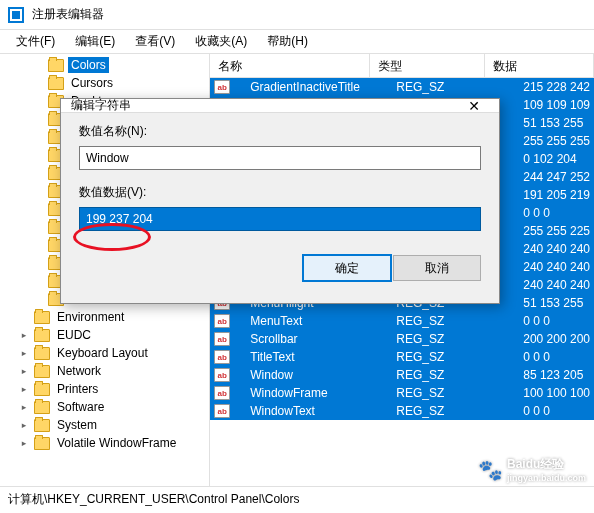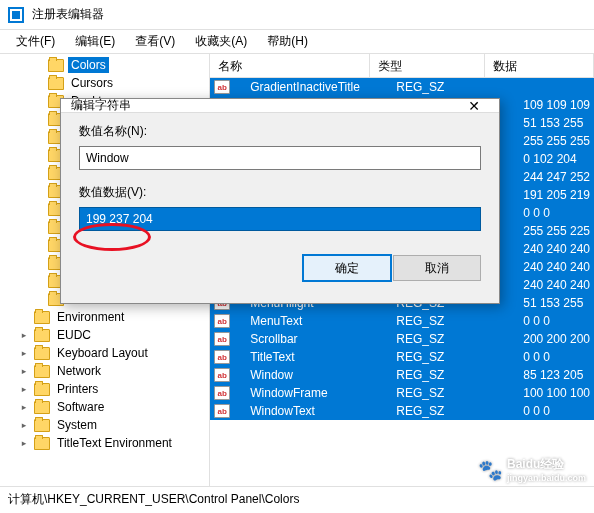--- a/index.html
+++ b/index.html
@@ -168,34 +168,35 @@
         <span class="tree-label">Software</span>
       </div>
       <div class="tree-row indent-1">
         <span class="expander">▸</span>
         <span class="folder"></span>
         <span class="tree-label">System</span>
       </div>
       <div class="tree-row indent-1">
         <span class="expander">▸</span>
         <span class="folder"></span>
-        <span class="tree-label">TitleText Environment</span>
+        <span class="tree-label">Volatile WindowFrame</span>
       </div>
     </div>
   <div class="list">
     <div class="list-header">
       <div class="col col-name">名称</div>
       <div class="col col-type">类型</div>
       <div class="col col-data">数据</div>
     </div>
     <div class="list-body" id="listbody">
         <div class="list-row">
           <span class="val-icon">ab</span>
           <span class="cell cell-name">GradientInactiveTitle</span>
           <span class="cell cell-type">REG_SZ</span>
+          <span class="cell cell-data">215 228 242</span>
         </div>
         <div class="list-row">
           <span class="val-icon">ab</span>
           <span class="cell cell-name"></span>
           <span class="cell cell-type"></span>
           <span class="cell cell-data">109 109 109</span>
         </div>
         <div class="list-row">
           <span class="val-icon">ab</span>
           <span class="cell cell-name"></span>

